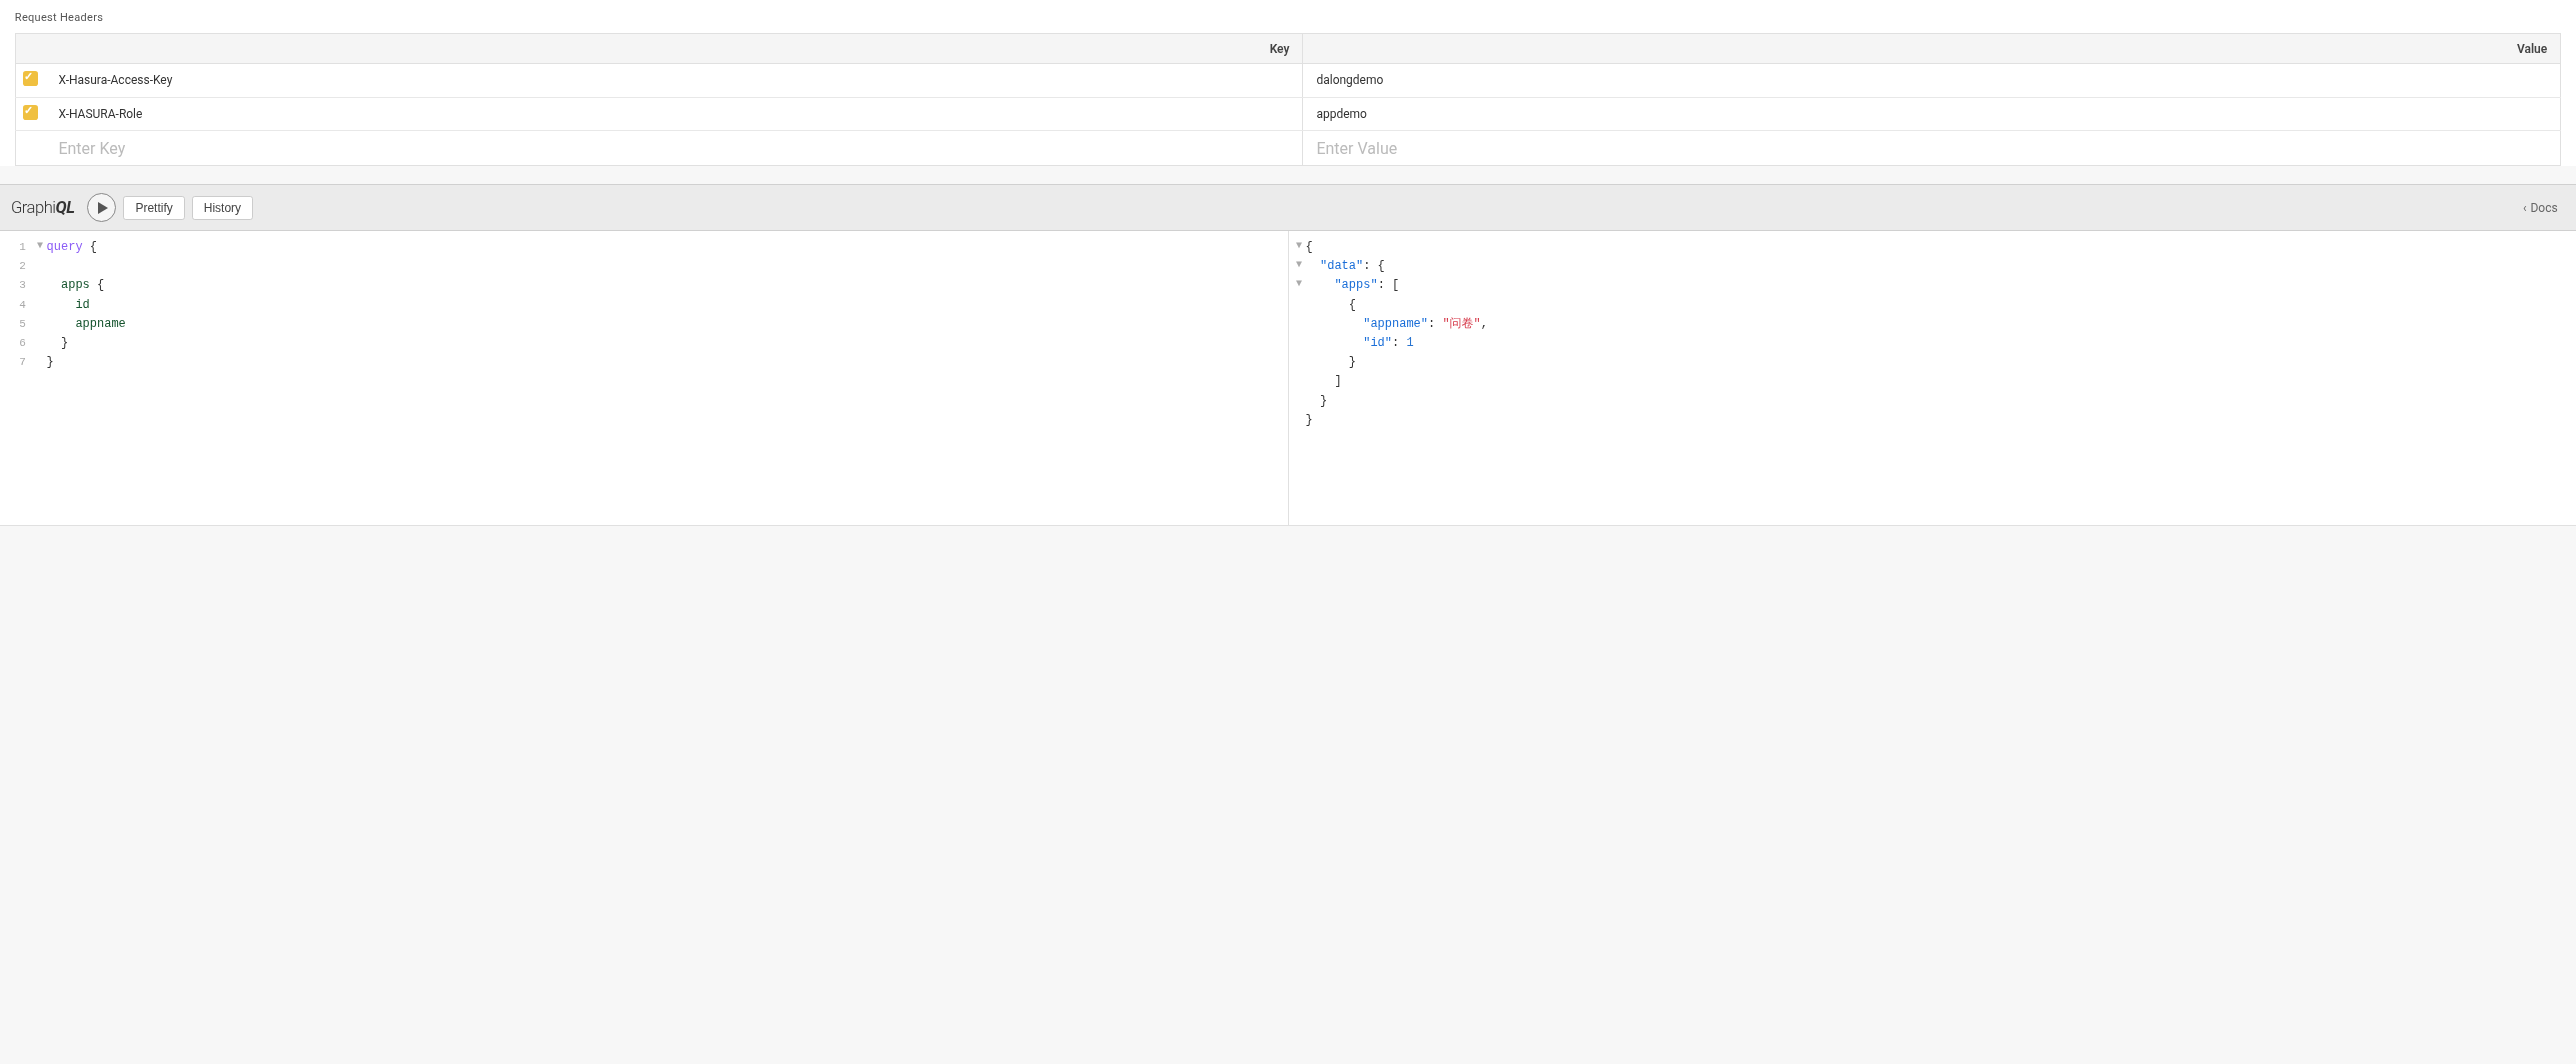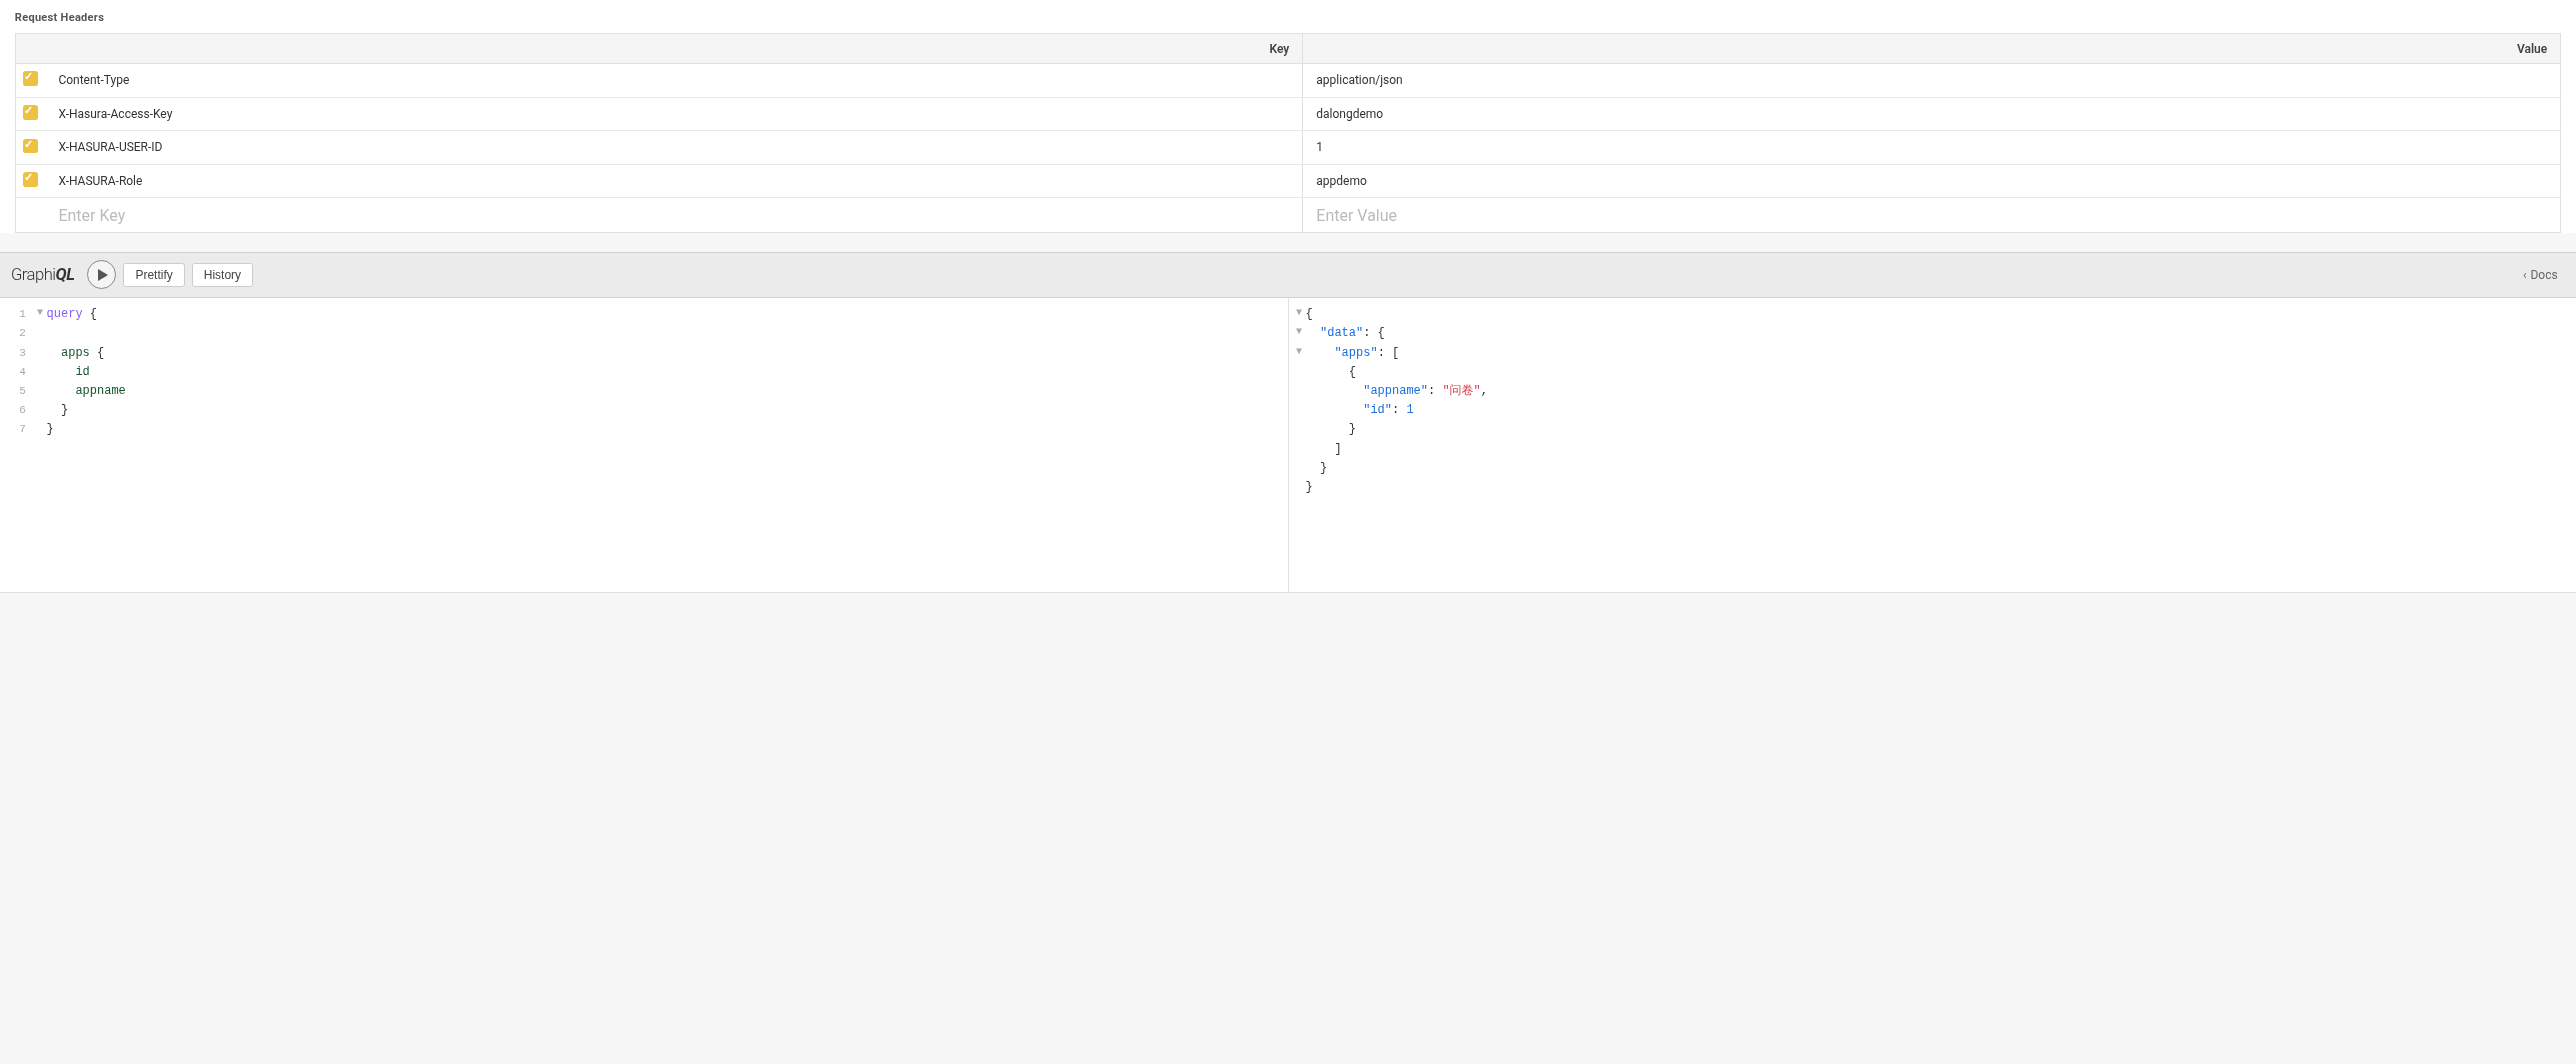--- a/index.html
+++ b/index.html
@@ -10,21 +10,21 @@
       color: #333;
     }
 
     
     .request-headers-section {
       background: #fff;
       padding: 11px 14.8px 0 14.8px;
     }
     .section-title {
       font-size: 11px;
-      font-weight: 700;
+      font-weight: 400;
       color: #555;
       text-transform: none;
       margin-bottom: 9.2px;
       letter-spacing: 0.3px;
     }
     .headers-table {
       width: 100%;
       border-collapse: collapse;
       border: 0.9px solid #e0e0e0;
     }
@@ -207,40 +207,26 @@
   <table class="headers-table">
     <thead>
       <tr>
         <th class="checkbox-cell th-key-cell" style="width:33px; border-right:0.9px solid #e0e0e0;"></th>
         <th class="col-key th-key-cell">Key</th>
         <th class="col-value">Value</th>
       </tr>
     </thead>
     <tbody id="headers-tbody">
 
-    <tr>
-      <td class="checkbox-cell" style="border-right:0.9px solid #e0e0e0;">
-        <span class="checkbox-icon"></span>
-      </td>
-      <td class="col-key">Content-Type</td>
-      <td class="col-value">application/json</td>
-    </tr>
         <tr>
       <td class="checkbox-cell" style="border-right:0.9px solid #e0e0e0;">
         <span class="checkbox-icon"></span>
       </td>
       <td class="col-key">X-Hasura-Access-Key</td>
       <td class="col-value">dalongdemo</td>
-    </tr>
-        <tr>
-      <td class="checkbox-cell" style="border-right:0.9px solid #e0e0e0;">
-        <span class="checkbox-icon"></span>
-      </td>
-      <td class="col-key">X-HASURA-USER-ID</td>
-      <td class="col-value">1</td>
     </tr>
         <tr>
       <td class="checkbox-cell" style="border-right:0.9px solid #e0e0e0;">
         <span class="checkbox-icon"></span>
       </td>
       <td class="col-key">X-HASURA-Role</td>
       <td class="col-value">appdemo</td>
     </tr>
         <tr>
     <td class="checkbox-cell" style="border-right:0.9px solid #e0e0e0;"></td>

